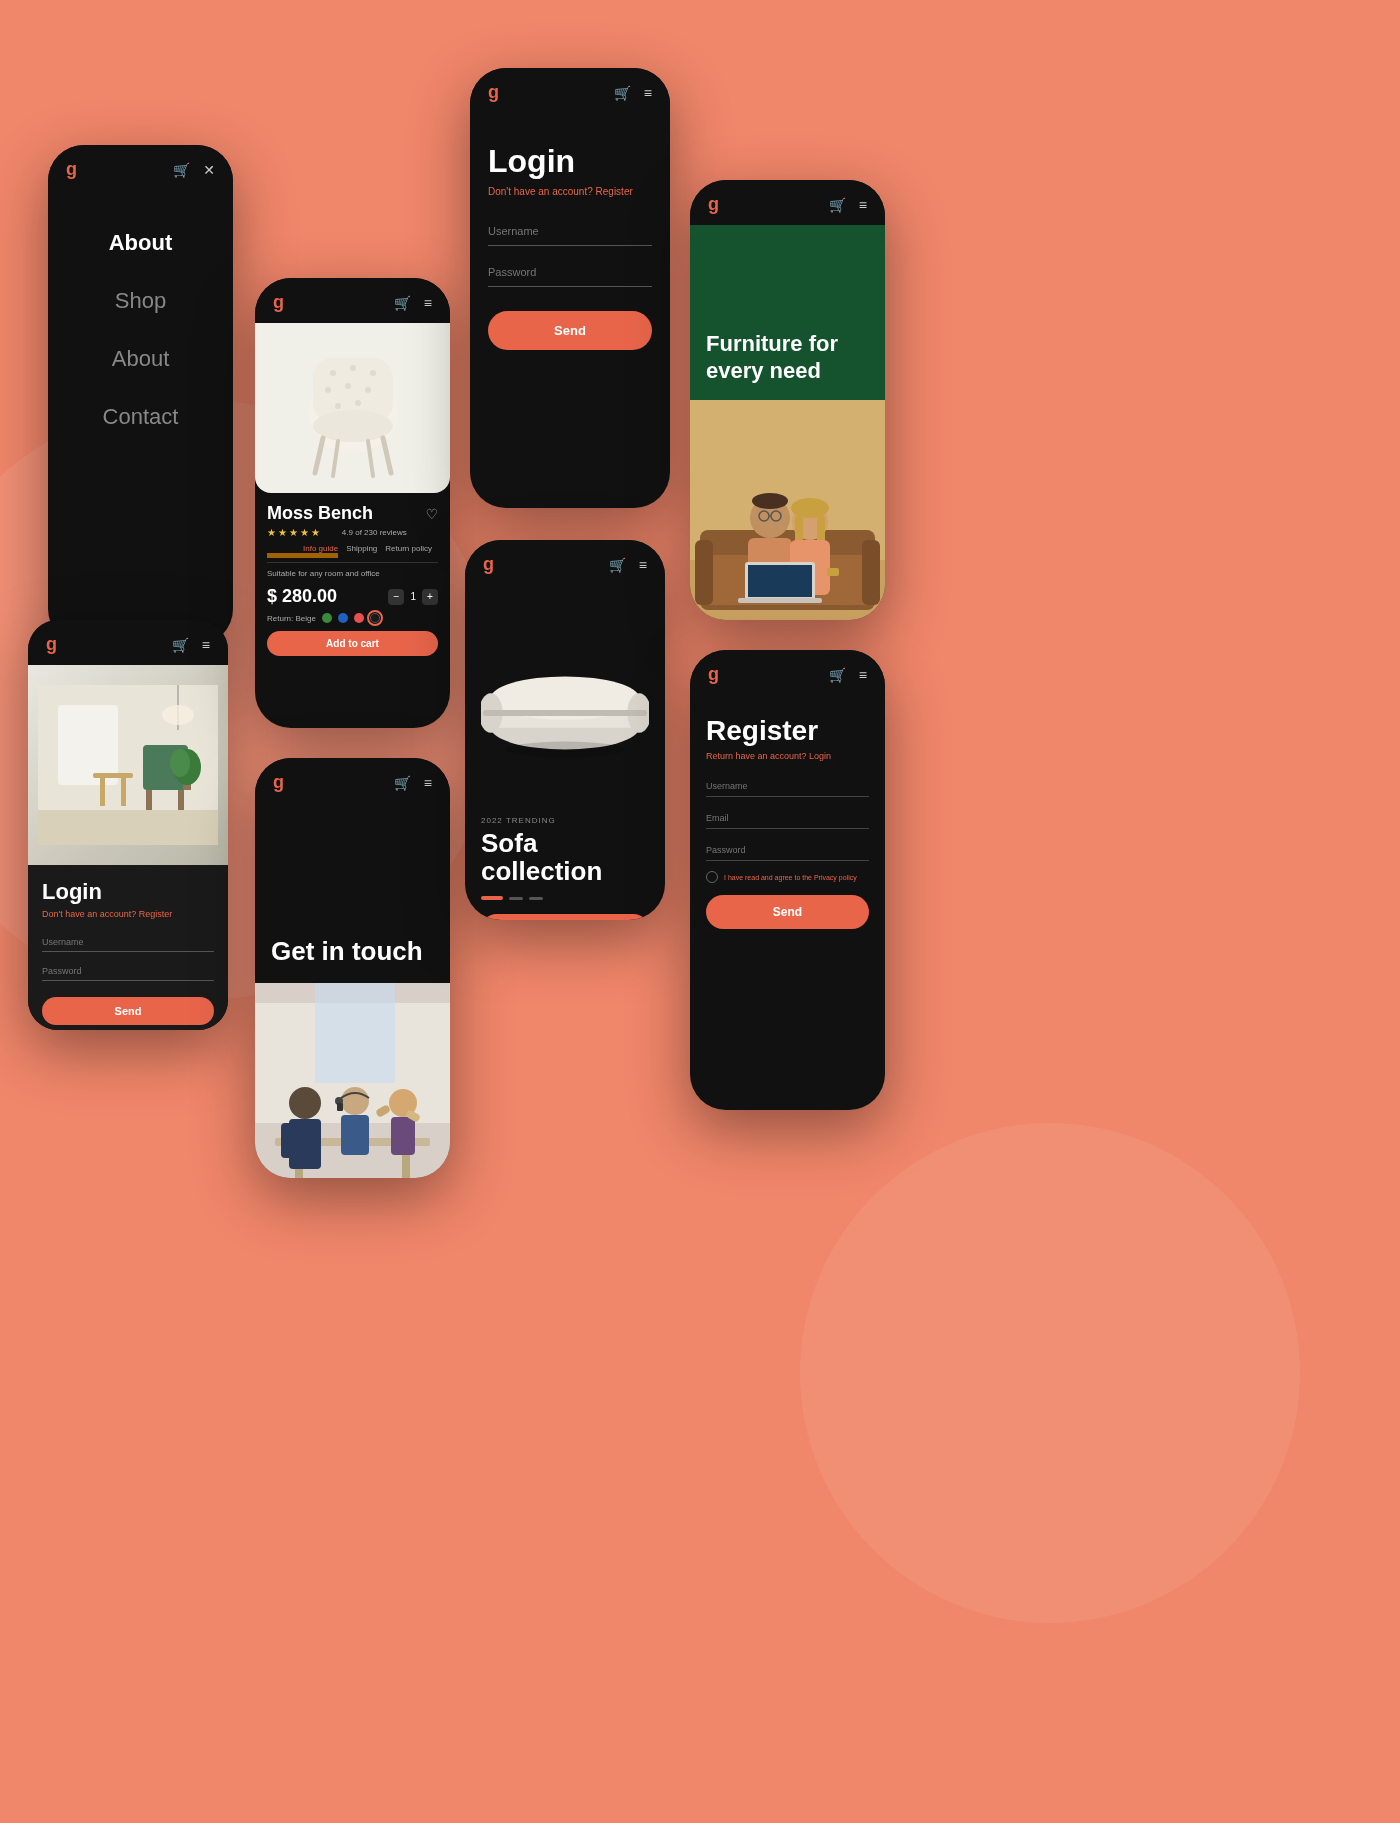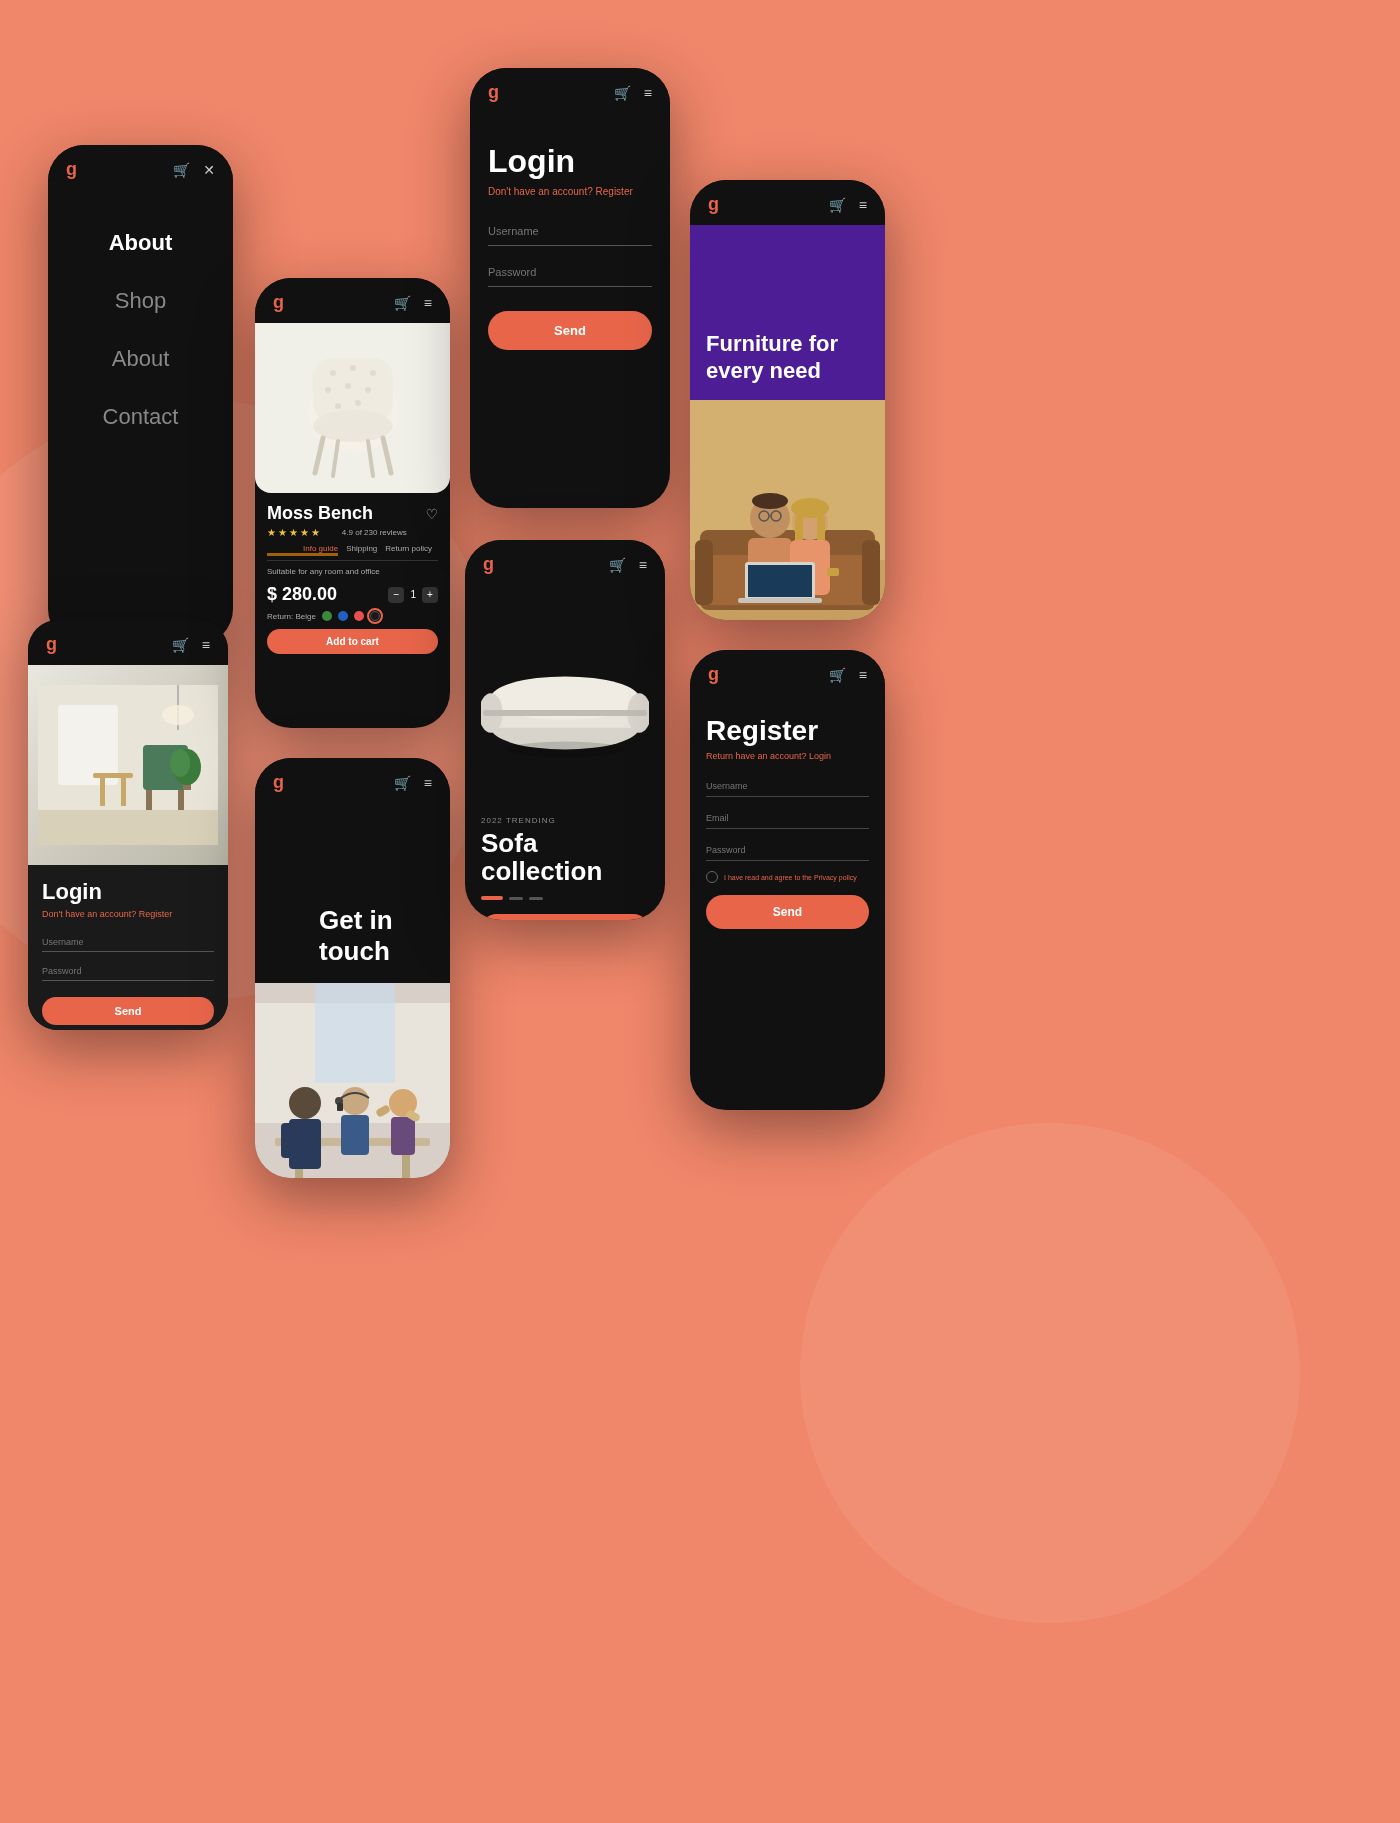--- a/index.html
+++ b/index.html
@@ -201,21 +201,21 @@
       border-bottom: 1px solid #333;
       padding-bottom: 4px;
     }
     .tab-item {
       font-size: 8px;
       color: #aaa;
       cursor: pointer;
     }
     .tab-item.active {
       color: #e8654a;
-      border-bottom: 3px solid #a16207;
+      border-bottom: 5px solid #a16207;
       padding-left: 36px;
     }
     .product-desc {
       color: #aaa;
       font-size: 8px;
       margin-bottom: 8px;
     }
     .price-row {
       display: flex;
       align-items: center;
@@ -281,21 +281,20 @@
       height: 180px;
       display: flex;
       flex-direction: column;
       justify-content: flex-end;
     }
     .contact-title {
       color: #fff;
       font-size: 26px;
       font-weight: 700;
       line-height: 1.2;
-      margin-left: 48px;
     }
     .contact-image {
       width: 100%;
       height: 240px;
       background: #c8c0b8;
       overflow: hidden;
       display: flex;
       align-items: center;
       justify-content: center;
     }
@@ -414,21 +413,21 @@
     }
 
     
     .phone-furniture {
       width: 195px;
       height: 440px;
       top: 180px;
       left: 690px;
     }
     .furniture-dark-top {
-      background: #4c1d95;
+      background: #14532d;
       padding: 16px;
       height: 175px;
       display: flex;
       flex-direction: column;
       justify-content: flex-end;
     }
     .furniture-title {
       color: #fff;
       font-size: 22px;
       font-weight: 700;

